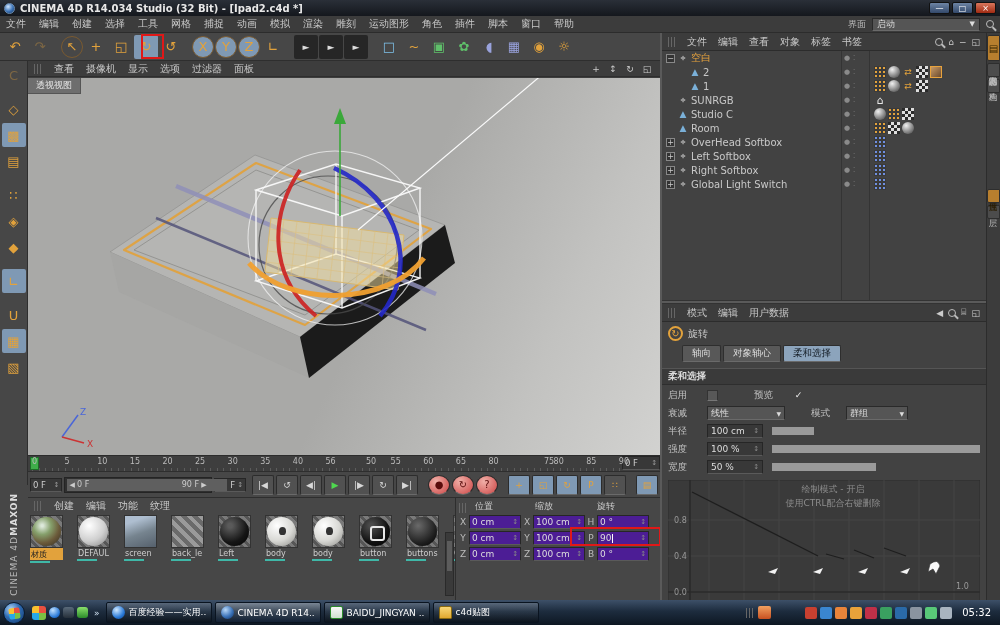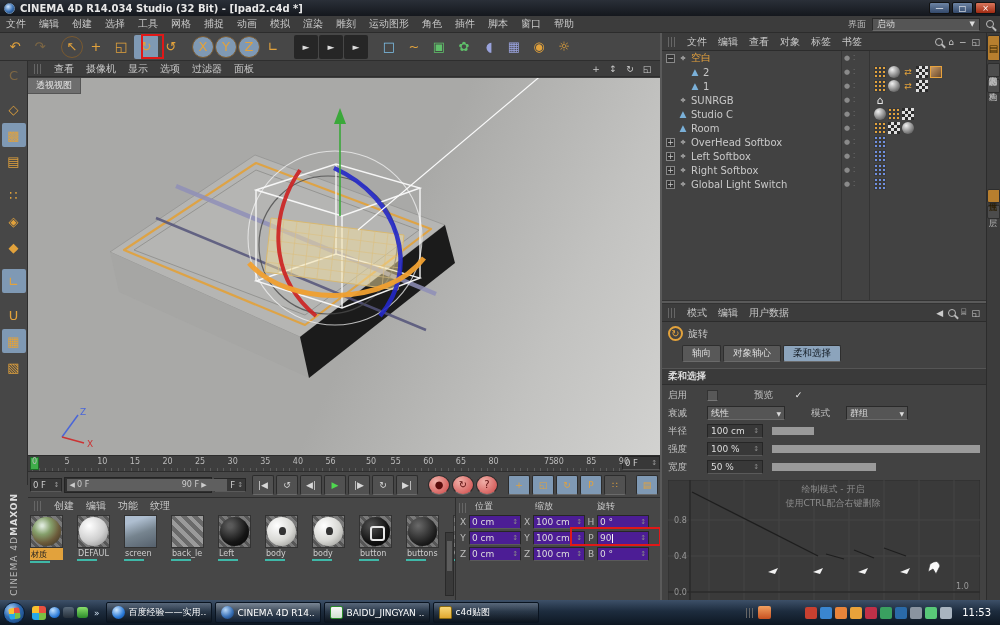--- a/index.html
+++ b/index.html
@@ -890,18 +890,18 @@
           <span class="trayic" style="background: rgb(58, 134, 208);"></span>
           <span class="trayic" style="background: rgb(232, 132, 58);"></span>
           <span class="trayic" style="background: rgb(232, 162, 58);"></span>
           <span class="trayic" style="background: rgb(192, 48, 72);"></span>
           <span class="trayic" style="background: rgb(58, 160, 96);"></span>
           <span class="trayic" style="background: rgb(42, 106, 168);"></span>
           <span class="trayic" style="background: rgb(138, 148, 160);"></span>
           <span class="trayic" style="background: rgb(88, 200, 120);"></span>
           <span class="trayic" style="background: rgb(168, 180, 192);"></span>
         </span>
-      <span id="clock">11:53</span>
+      <span id="clock">05:32</span>
     </div>
   </div>
 
   <div class="annot" style="left:141px;top:34px;width:23px;height:25px"></div>
 </div>
 
 </body></html>

